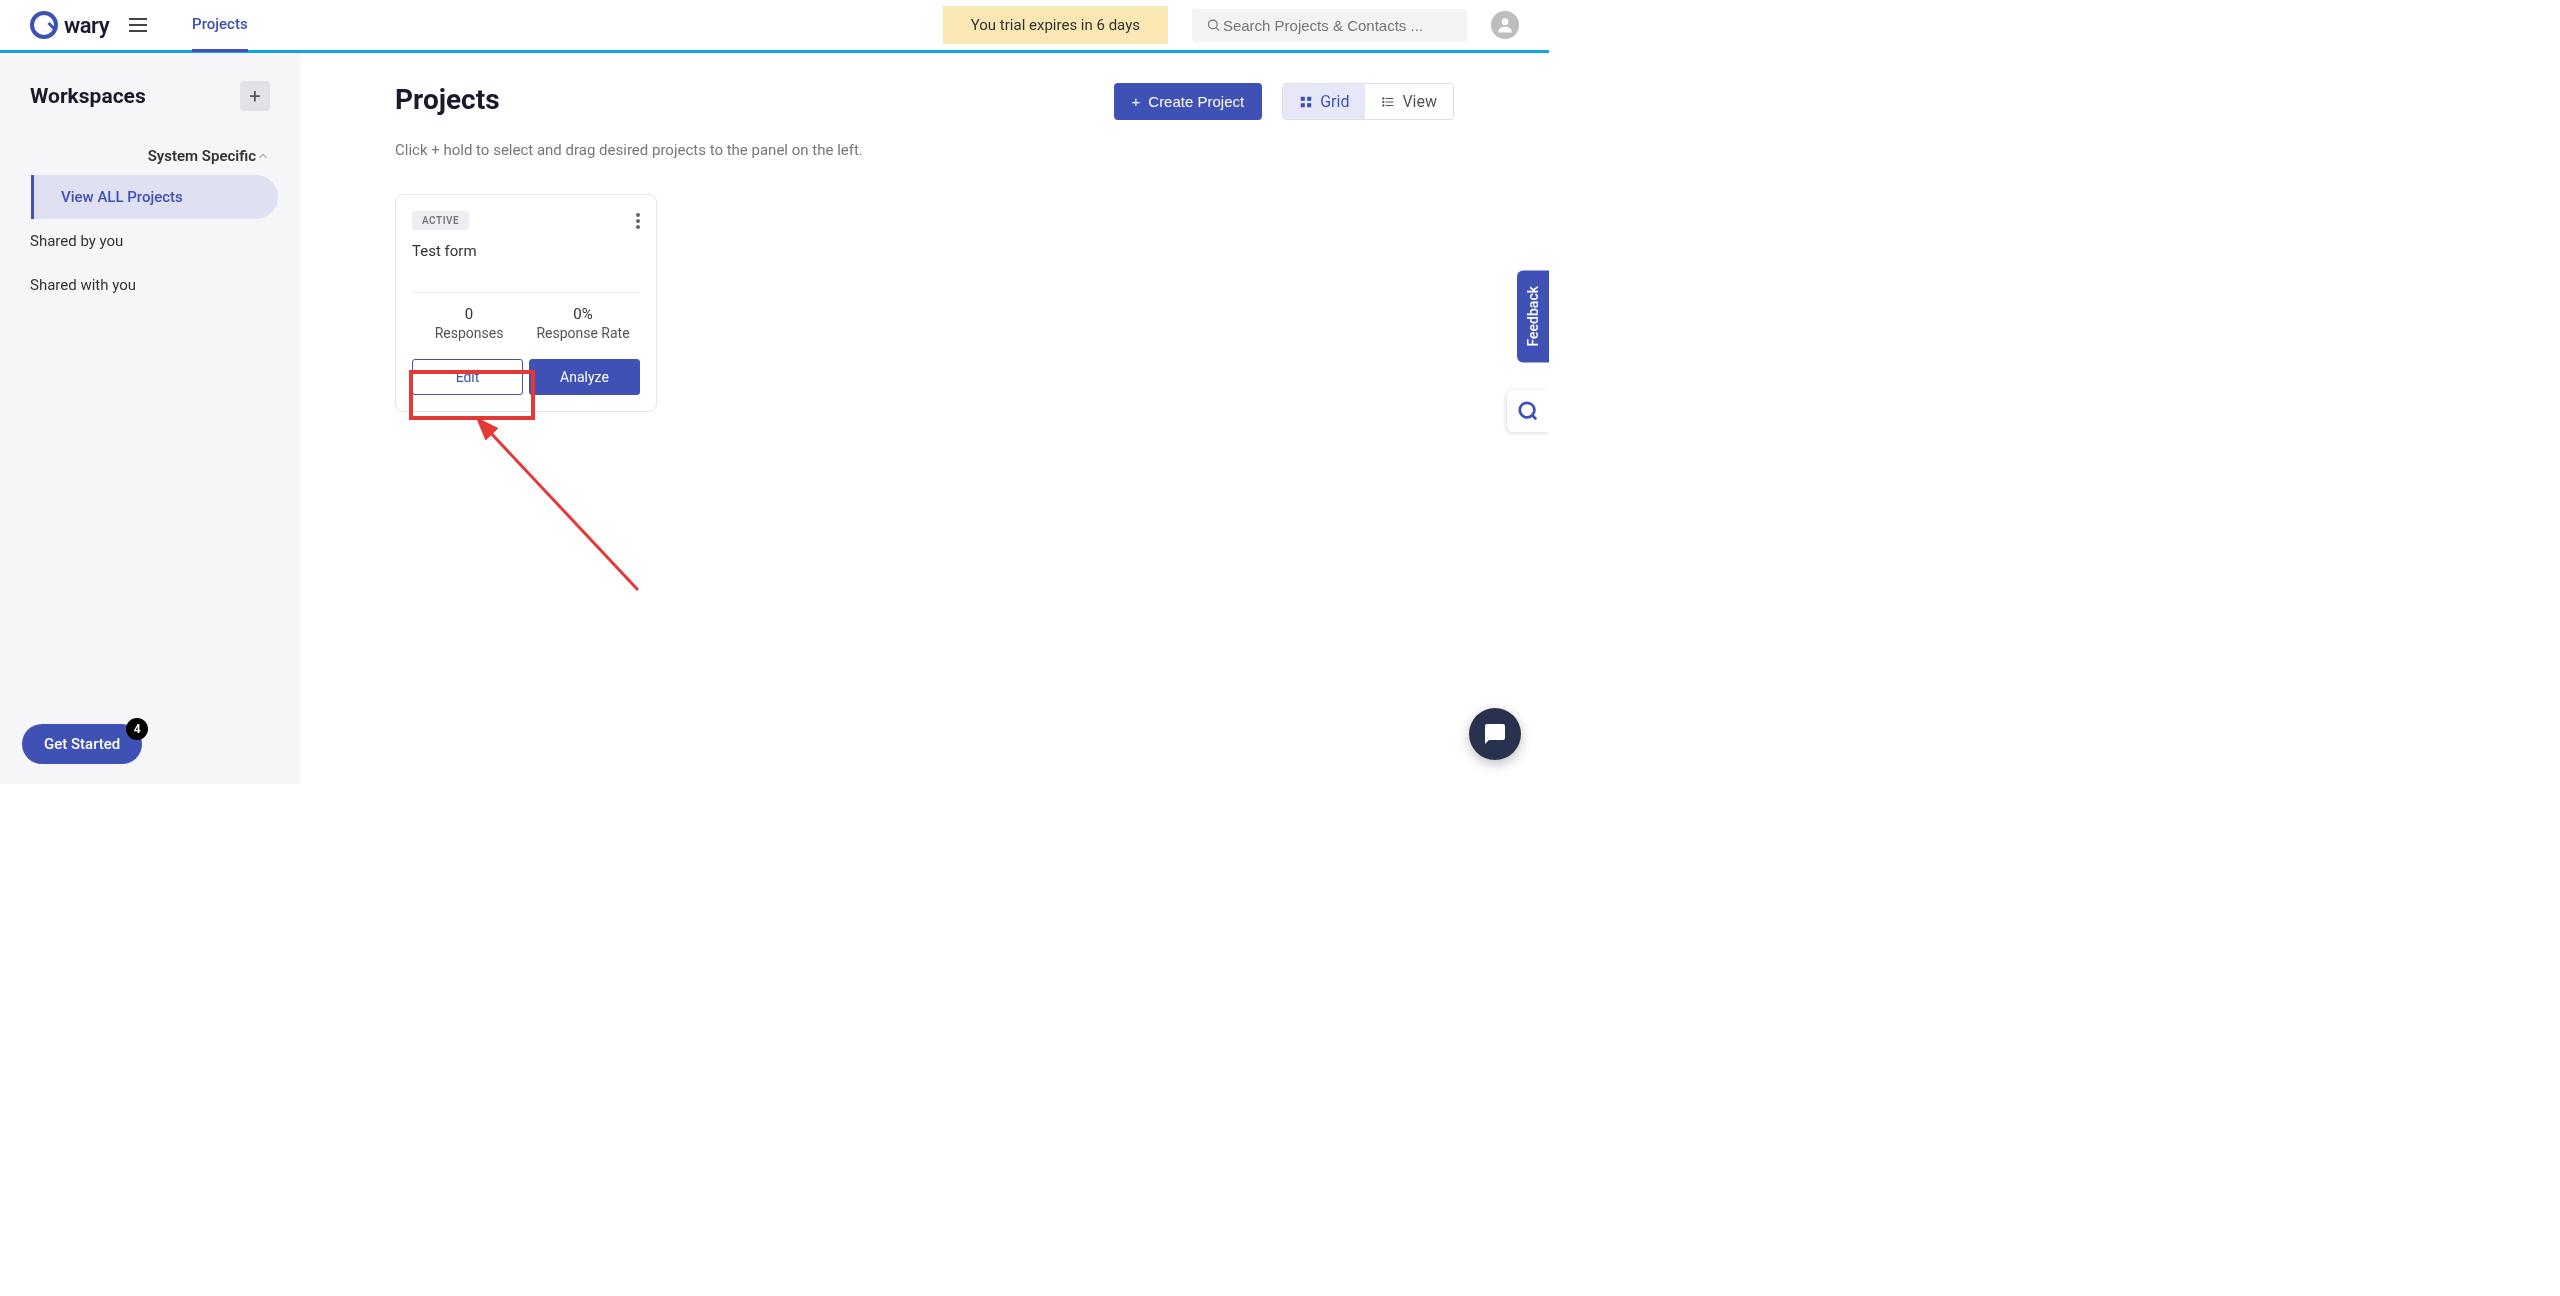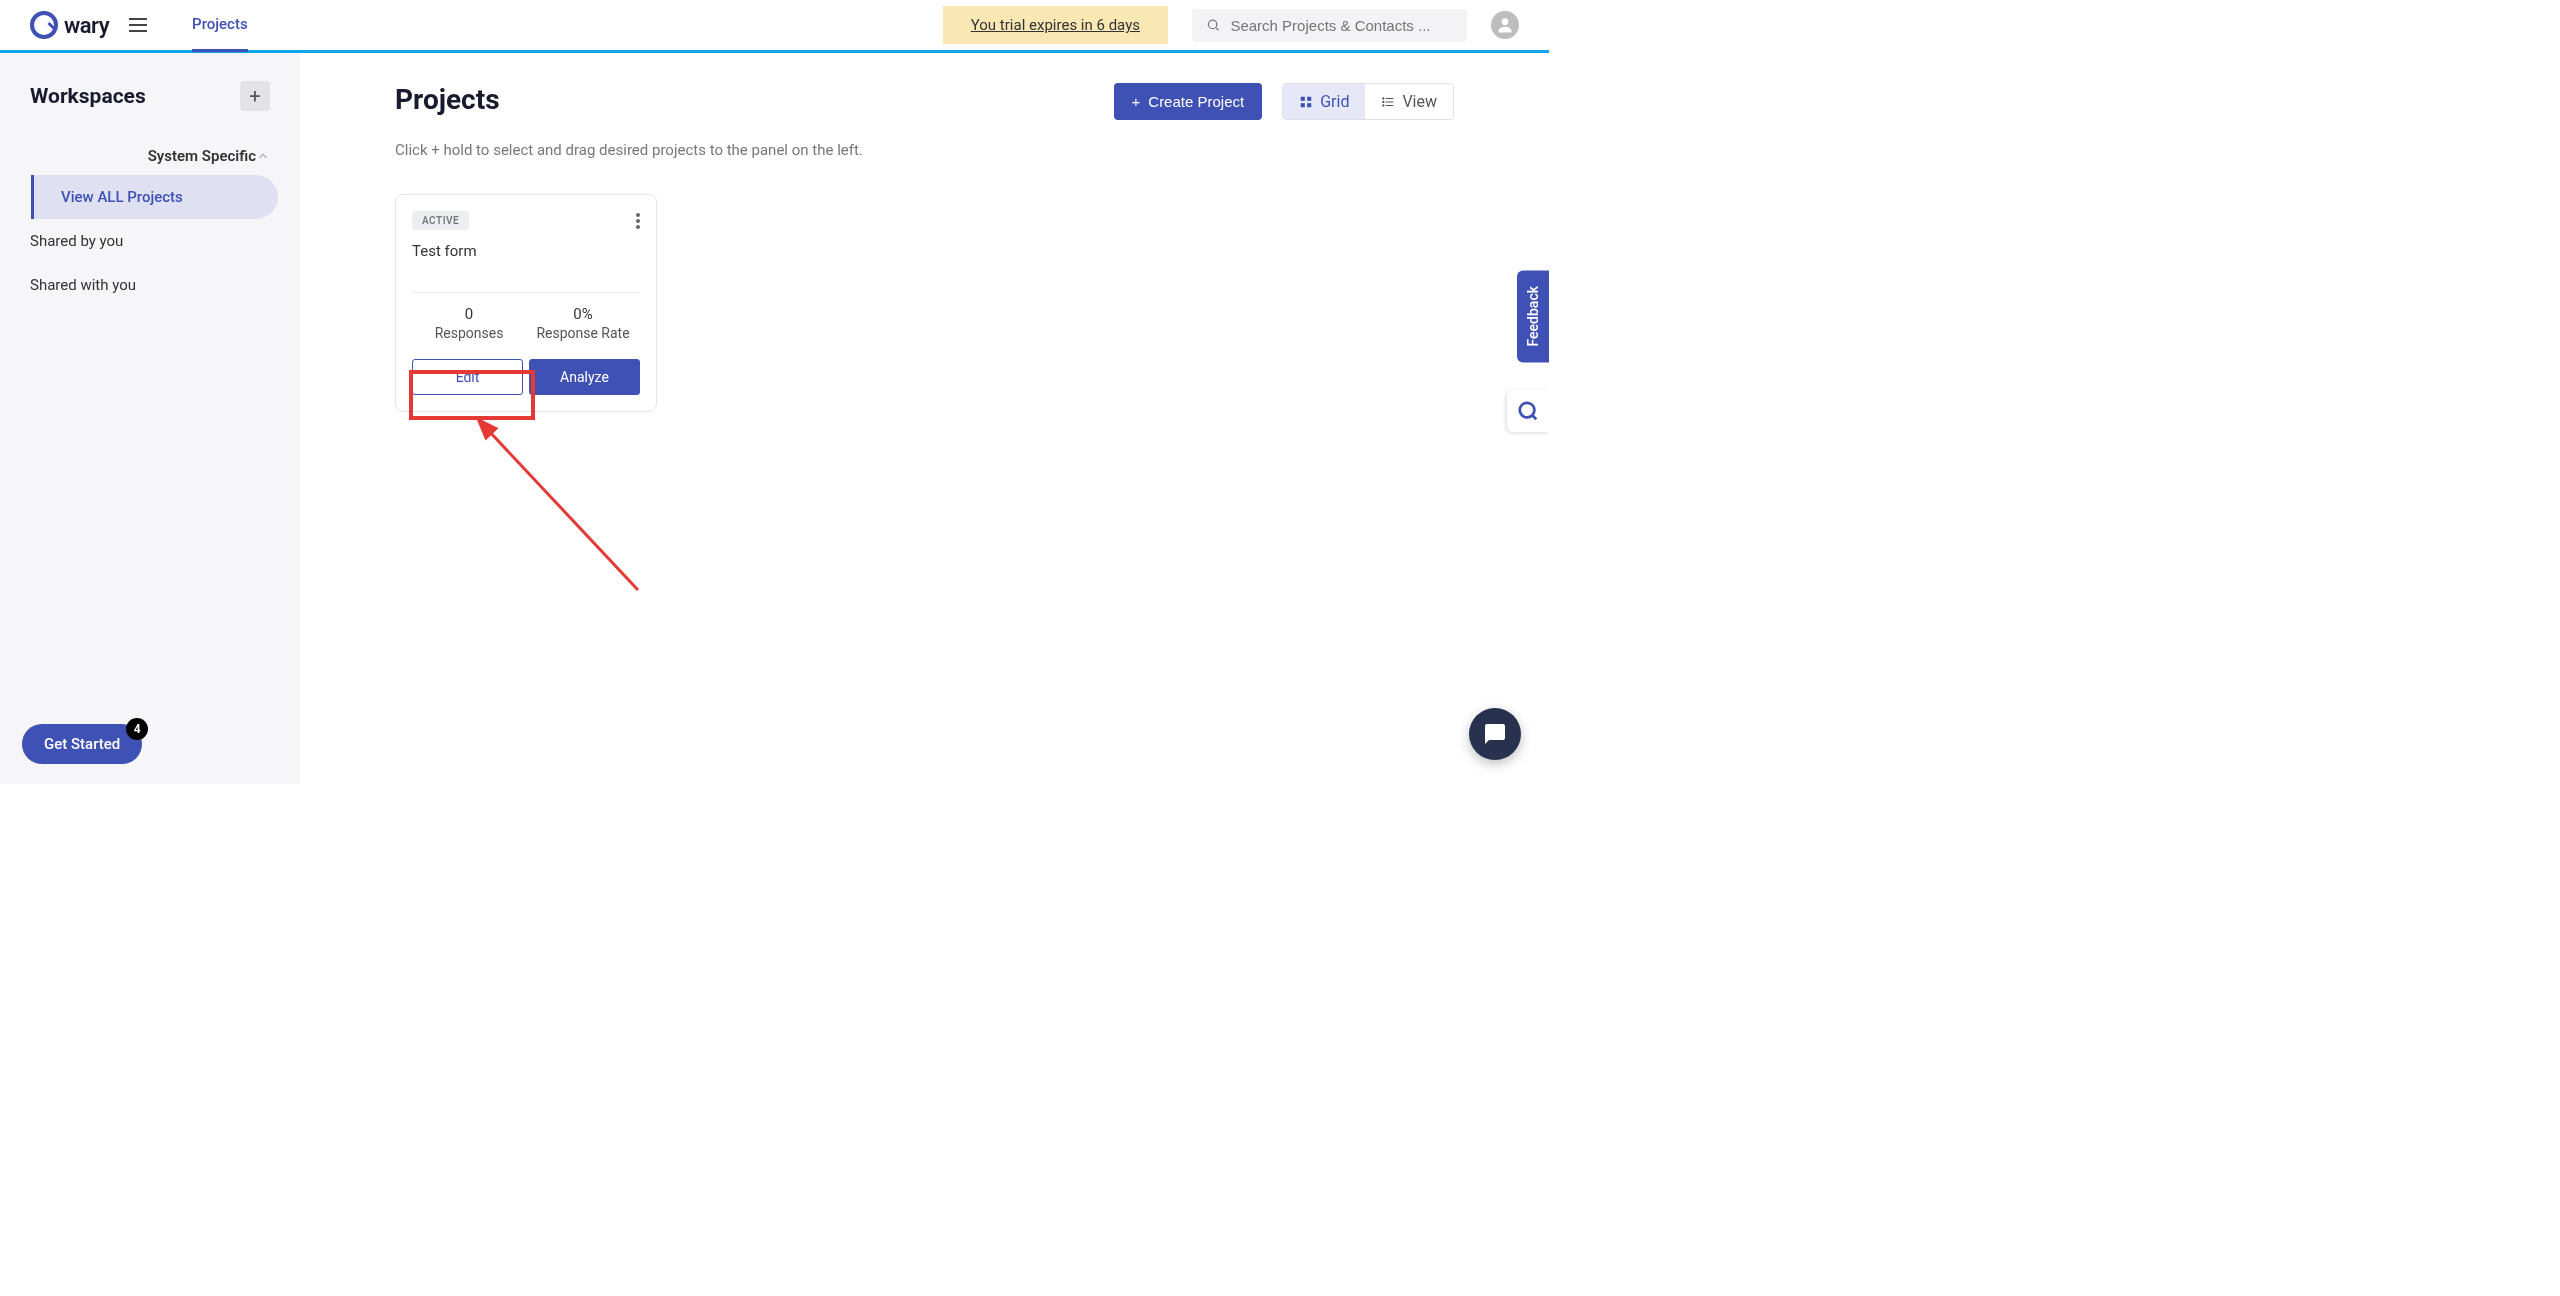--- a/index.html
+++ b/index.html
@@ -9,22 +9,22 @@
 .header { height: 53px; border-bottom: 3px solid #0ea5e9; display: flex; align-items: center; padding: 0 30px; position: relative; }
 .logo { display: flex; align-items: center; gap: 2px; }
 .logo-mark { width: 28px; height: 28px; border: 4px solid #3F51B5; border-radius: 50%; position: relative; }
 .logo-mark::after { content: ''; position: absolute; right: -3px; top: 10px; width: 10px; height: 3px; background: #3F51B5; transform: rotate(45deg); }
 .logo-text { font-size: 22px; font-weight: 600; color: #1a1a2e; margin-left: 4px; letter-spacing: -0.5px; }
 .hamburger { margin-left: 20px; cursor: pointer; }
 .hamburger-lines { display: flex; flex-direction: column; gap: 4px; }
 .hamburger-lines span { display: block; width: 18px; height: 2px; background: #444; }
 .nav-tab { margin-left: 45px; color: #3F51B5; font-size: 15px; font-weight: 500; padding: 16px 0; border-bottom: 3px solid #3F51B5; cursor: pointer; }
 .header-right { margin-left: auto; display: flex; align-items: center; gap: 24px; }
-.trial-banner { background: #fae8b4; padding: 10px 28px; font-size: 15px; color: #333; text-decoration: underline; }
-.search-box { background: #f3f3f5; border-radius: 4px; padding: 8px 14px; display: flex; align-items: center; gap: 10px; width: 275px; }
+.trial-banner { background: #fae8b4; padding: 10px 28px; font-size: 15px; color: #333; }
+.search-box { background: #f3f3f5; border-radius: 4px; padding: 8px 14px; display: flex; align-items: center; gap: 2px; width: 275px; }
 .search-input { border: none; background: transparent; font-size: 15px; color: #666; outline: none; width: 100%; }
 .avatar { width: 28px; height: 28px; border-radius: 50%; background: #bdbdbd; display: flex; align-items: center; justify-content: center; cursor: pointer; }
 
 
 .sidebar { position: absolute; left: 0; top: 53px; bottom: 0; width: 300px; background: #f6f6f8; padding: 28px 0; }
 .ws-header { display: flex; align-items: center; justify-content: space-between; padding: 0 30px 18px 30px; }
 .ws-title { font-size: 21px; font-weight: 700; color: #1a1a2e; }
 .ws-add { width: 30px; height: 30px; background: #e3e3e7; border-radius: 4px; display: flex; align-items: center; justify-content: center; cursor: pointer; font-size: 20px; color: #555; }
 .ws-group { padding: 18px 30px 10px 30px; display: flex; align-items: center; justify-content: flex-end; cursor: pointer; margin-left: 41px; }
 .ws-group-name { font-size: 15px; font-weight: 600; color: #333; }

